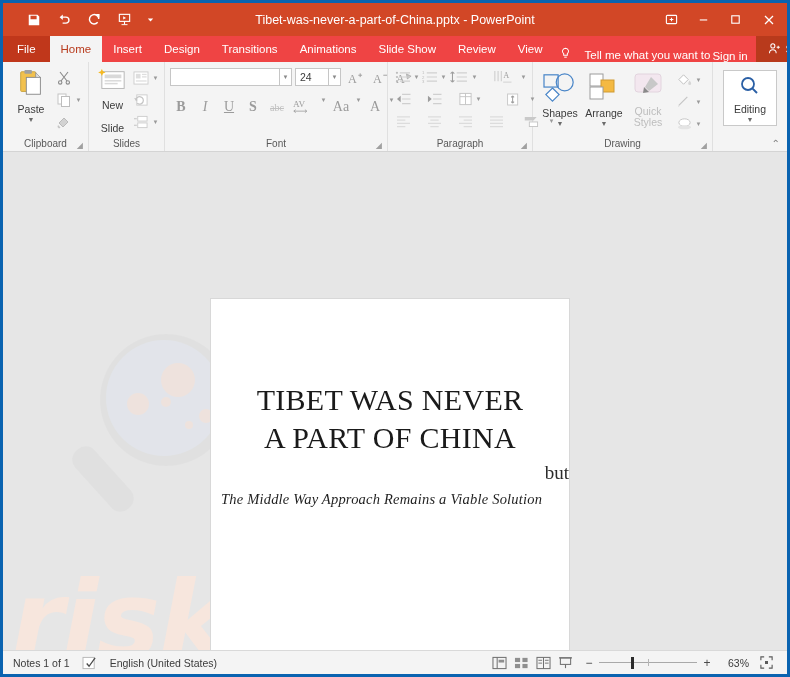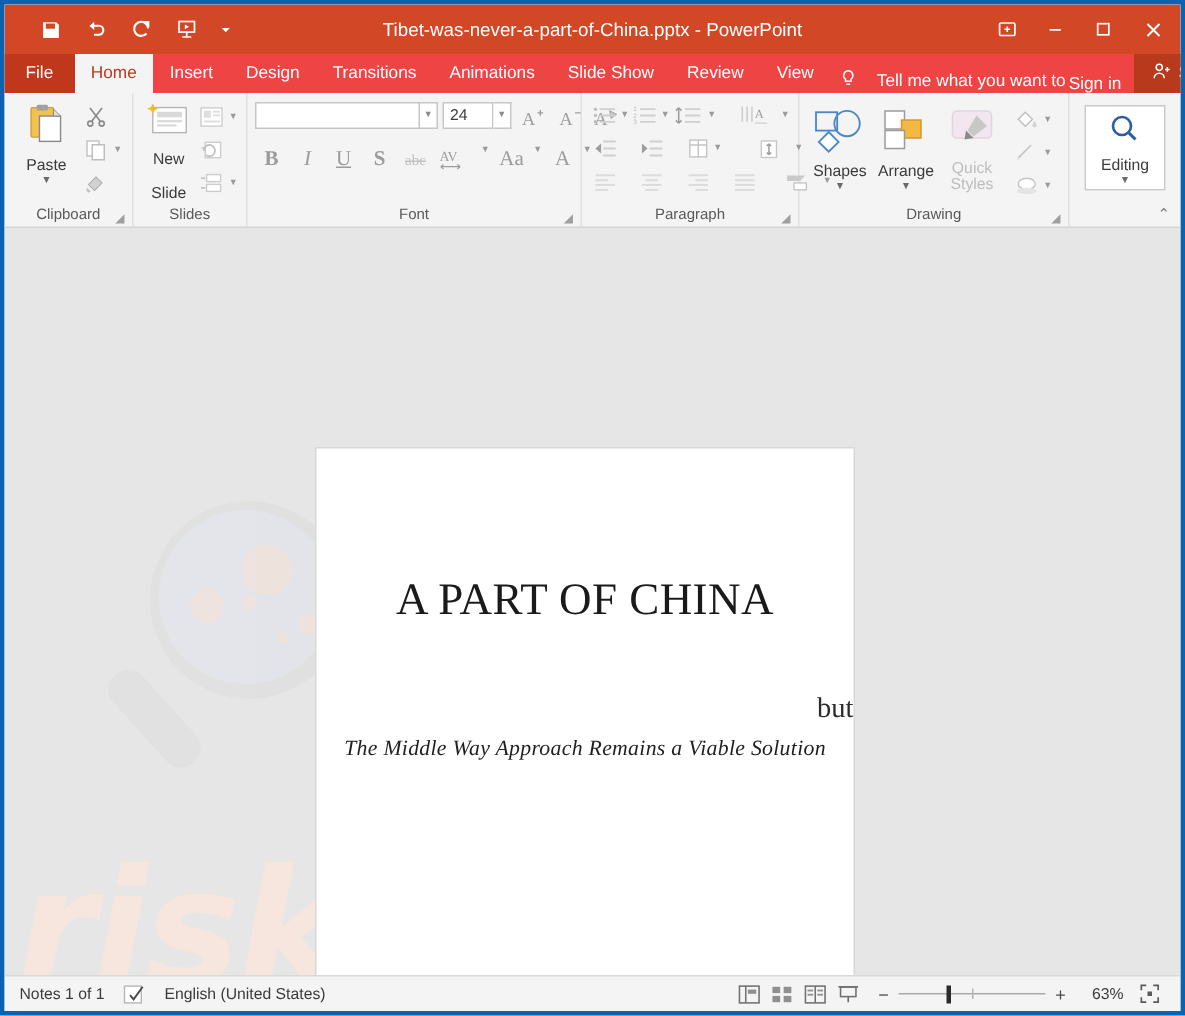--- a/index.html
+++ b/index.html
@@ -138,21 +138,21 @@
   .slide-title{
     position:absolute;left:18px;right:18px;top:82px;
     text-align:center;font-family:"Liberation Serif", serif;
     font-size:30px;line-height:38px;color:#1a1a1a;letter-spacing:.3px;
   }
   .slide-but{
     position:absolute;left:0;right:0;top:163px;text-align:right;
     font-family:"Liberation Serif", serif;font-size:19px;color:#2b2b2b;
   }
   .slide-sub{
-    position:absolute;left:10px;right:10px;top:192px;text-align:center;
+    position:absolute;left:10px;right:10px;top:192px;
     font-family:"Liberation Serif", serif;font-style:italic;
     font-size:14.5px;color:#1f1f1f;letter-spacing:.2px;
   }
 
   
   .statusbar{
     height:24px;background:#f4f4f4;border-top:1px solid #d9d9d9;
     display:flex;align-items:center;padding:0 10px;flex:0 0 auto;
     font-size:10.5px;color:#3b3b3b;box-sizing:border-box;
   }
@@ -631,20 +631,21 @@
         <circle cx="80" cy="82" r="11" fill="#f6e0d6"></circle>
         <circle cx="108" cy="80" r="5" fill="#f6e0d6"></circle>
         <circle cx="148" cy="94" r="7" fill="#f6e0d6"></circle>
         <circle cx="131" cy="103" r="4" fill="#f6e0d6"></circle>
       </svg>
     </div>
     <div class="wm-text">risk.com</div>
 
     <div class="slide">
       <div class="slide-title">
+        <div>TIBET WAS NEVER</div>
         <div>A PART OF CHINA</div>
       </div>
       <div class="slide-but">but</div>
       <div class="slide-sub">The Middle Way Approach Remains a Viable Solution</div>
 
     </div>
   </div>
 
   <div class="statusbar">
     <div class="sb-item">Notes 1 of 1</div>

